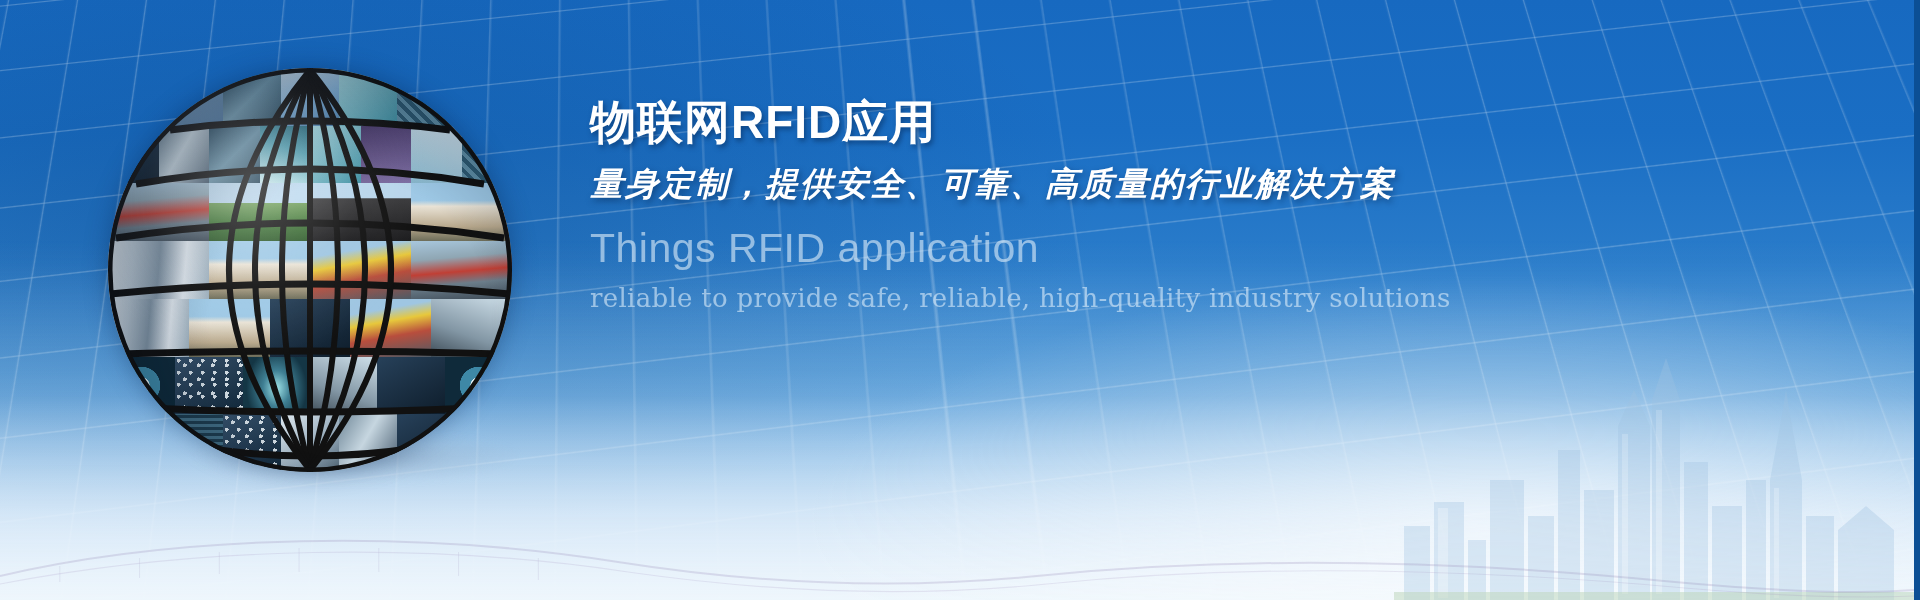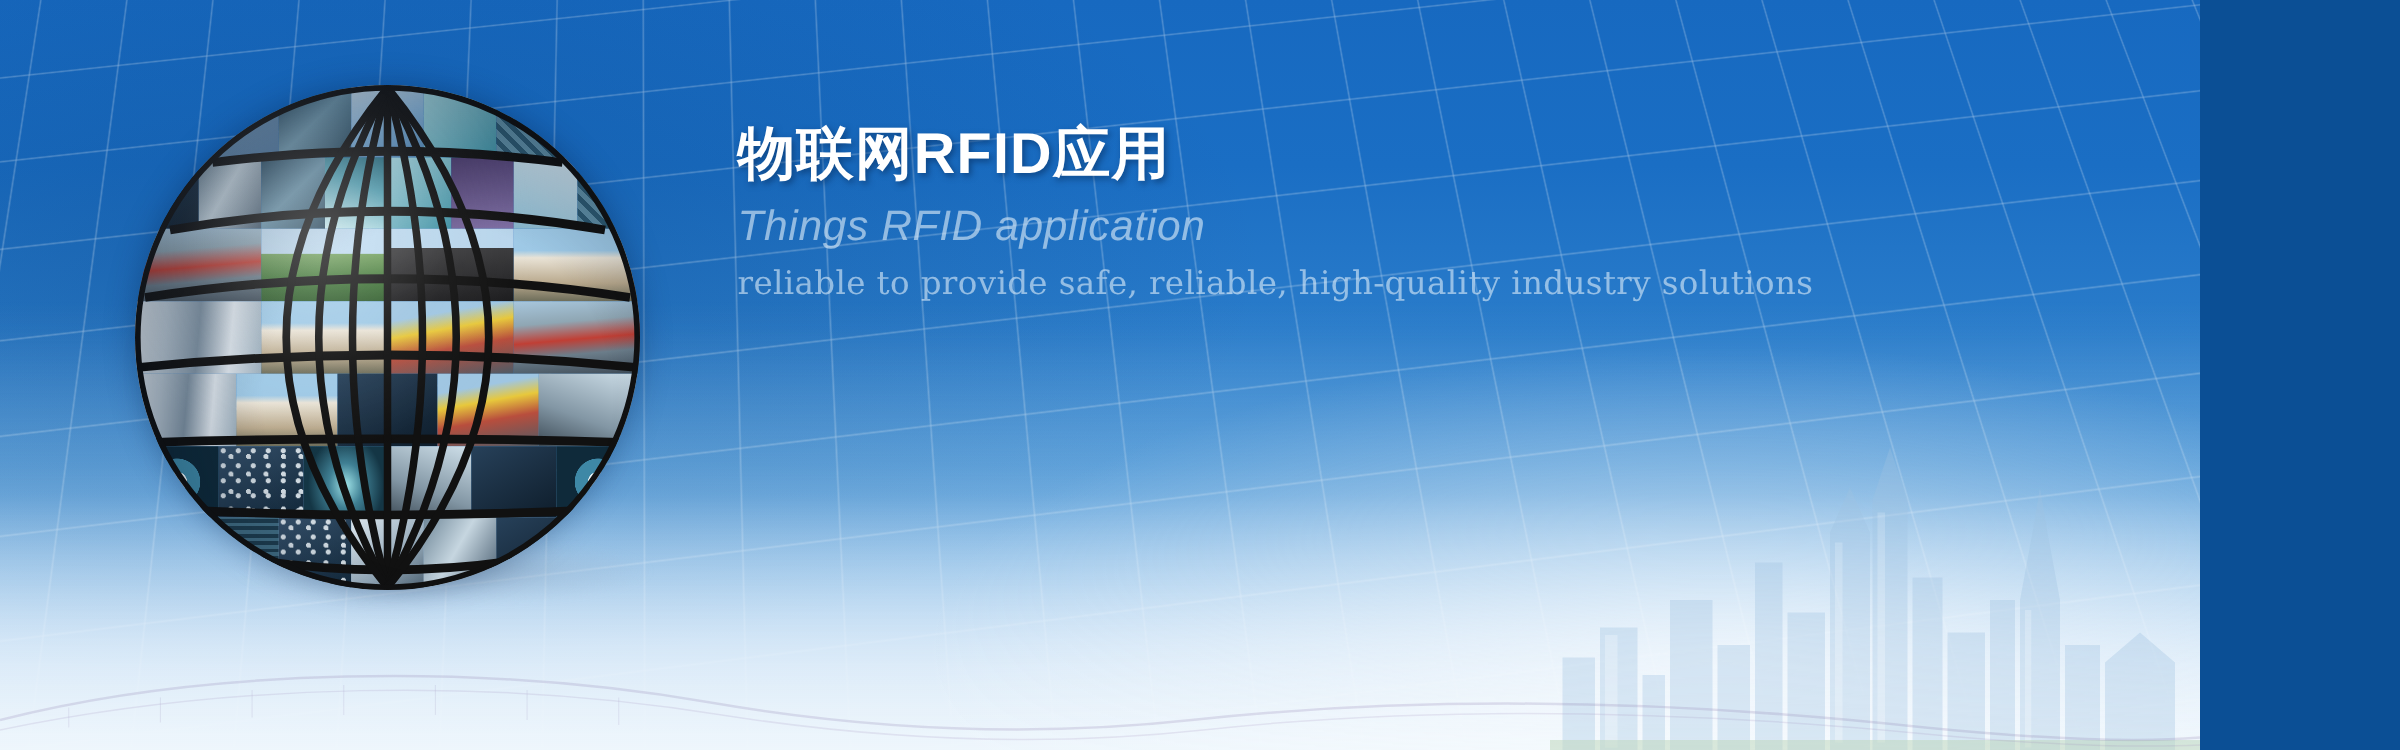--- a/index.html
+++ b/index.html
@@ -6,21 +6,21 @@
     margin: 0;
     padding: 0;
     background: #0b4f95;
   }
   body {
     font-family: "Liberation Sans", sans-serif;
   }
 
   .banner {
     position: relative;
-    width: 1760px;
+    width: 1914px;
     height: 600px;
     overflow: hidden;
     background: #1b6fc3;
   }
 
   
   .sky {
     position: absolute;
     inset: 0;
     background:
@@ -201,27 +201,26 @@
     font-style: italic;
     font-weight: bold;
     color: #ffffff;
     letter-spacing: 2px;
     line-height: 1.25;
     text-shadow: 2px 3px 6px rgba(5,40,85,0.55);
     margin: 0 0 22px 0;
     white-space: nowrap;
   }
   .subtitle-en {
-    font-size: 34px;
+    font-size: 41px;
     color: rgba(219,235,248,0.62);
     letter-spacing: 0.5px;
     line-height: 1.1;
     margin: 0 0 12px 0;
     white-space: nowrap;
-    font-style: italic;
   }
   .tagline-en {
     font-family: "DejaVu Serif", "Liberation Serif", serif;
     font-size: 26px;
     color: rgba(224,238,250,0.60);
     letter-spacing: 0.3px;
     line-height: 1.2;
     margin: 0;
     white-space: nowrap;
   }
@@ -373,17 +372,18 @@
         </g>
         <circle cx="202" cy="202" r="200" fill="none" stroke="#111111" stroke-width="5"></circle>
       </svg>
     </div>
 
     <div class="globe-shade"></div>
   </div>
 
   <div class="copy">
     <h1 class="title">物联网RFID应用</h1>
+    <p class="subtitle-cn">量身定制，提供安全、可靠、高质量的行业解决方案</p>
     <p class="subtitle-en">Things RFID application</p>
     <p class="tagline-en">reliable to provide safe, reliable, high-quality industry solutions</p>
   </div>
 
 </div>
 
 </body></html>

